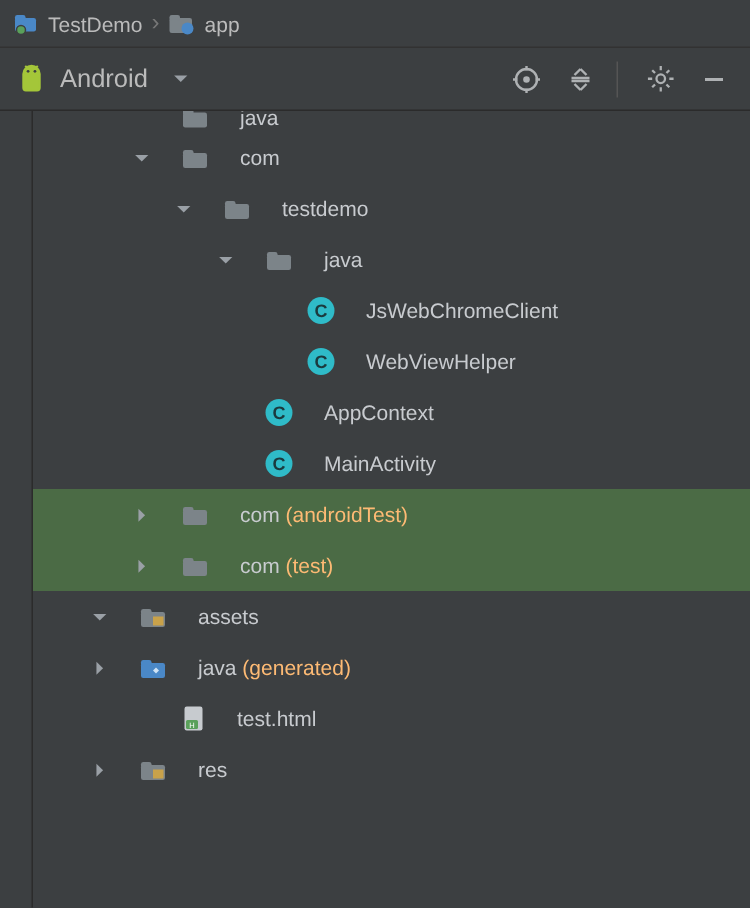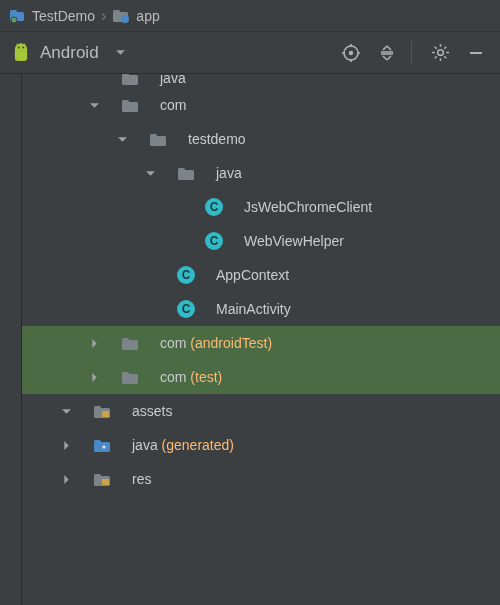--- a/index.html
+++ b/index.html
@@ -317,20 +317,31 @@
       </span>
       <span class="ficon">
         <svg width="18" height="15" viewBox="0 0 18 15">
           <rect x="1" y="4" width="16" height="10" rx="1.5" fill="#4a88c7"></rect>
           <rect x="1" y="2" width="7" height="4" rx="1.5" fill="#4a88c7"></rect>
           <path d="M9 9l2-2 2 2-2 2z" fill="#cfe3f5"></path>
         </svg>
       </span>
       <span class="label">java<span class="dim"> (generated)</span></span>
     </div>
+    <div class="row" style="--indent: 2;">
+      <span class="arrow none"></span>
+      <span class="ficon">
+        <svg width="16" height="18" viewBox="0 0 16 18">
+          <rect x="2" y="1" width="12" height="16" rx="1.5" fill="#c7cbcf"></rect>
+          <rect x="3" y="10" width="8" height="6" rx="1" fill="#5aa05a"></rect>
+          <text x="7" y="15" font-size="5" fill="#fff" text-anchor="middle" font-family="Arial">H</text>
+        </svg>
+      </span>
+      <span class="label">test.html</span>
+    </div>
     <div class="row" style="--indent: 1;">
       <span class="arrow">
         <svg width="11" height="11" viewBox="0 0 10 10">
           <path d="M3 1l4 4-4 4" fill="#9aa0a6"></path>
         </svg>
       </span>
       <span class="ficon">
         <svg width="18" height="15" viewBox="0 0 18 15">
           <rect x="1" y="4" width="16" height="10" rx="1.5" fill="#7c8489"></rect>
           <rect x="1" y="2" width="7" height="4" rx="1.5" fill="#7c8489"></rect>

